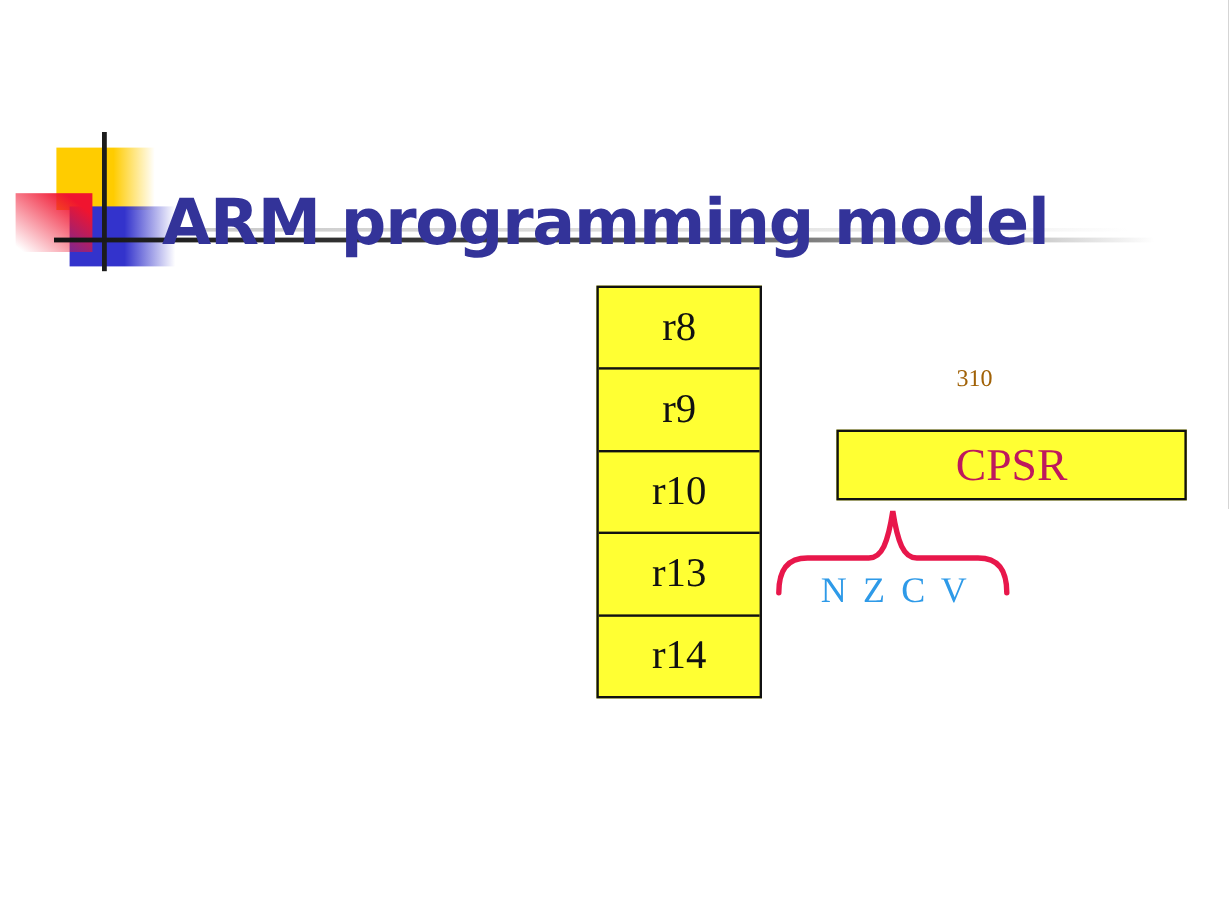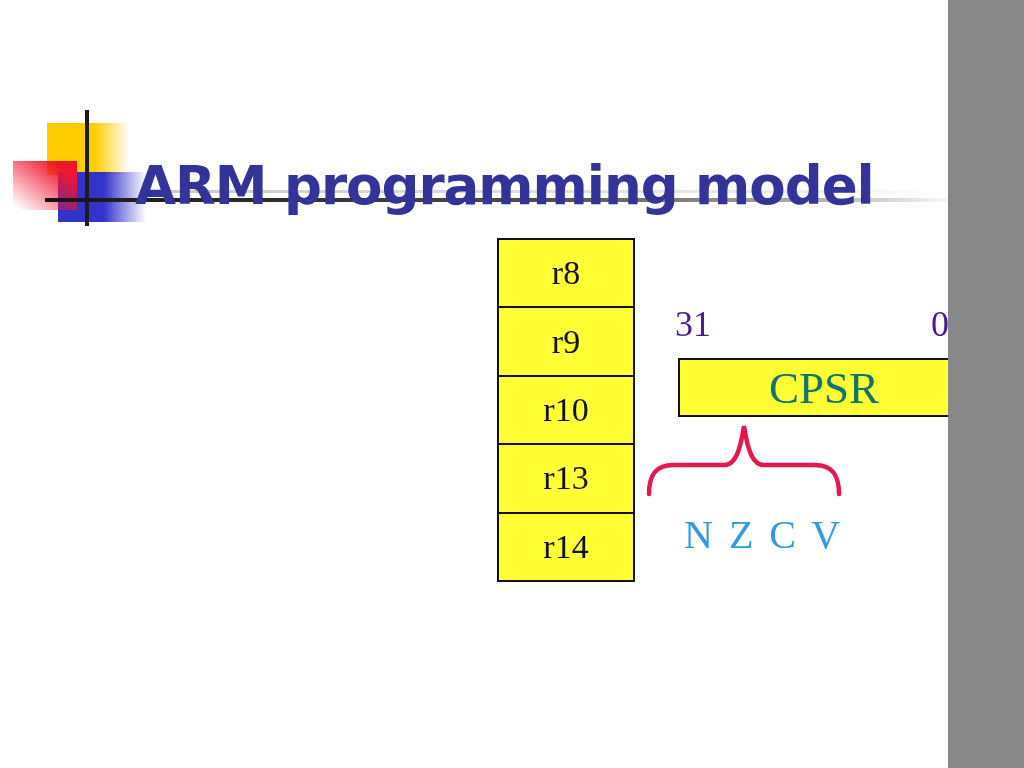--- a/index.html
+++ b/index.html
@@ -1,18 +1,18 @@
 <!DOCTYPE html>
 <html style="--title: #333399; --register-fill: #ffff33; --register-border: #111111; --register-text: #111111; --brace: #e8174b; --flags: #2e9ae8; --deco-yellow: #ffcc00; --deco-blue: #3333cc; --deco-red: #f0142f;"><head>
 <meta charset="utf-8">
 <style>
   html,body{margin:0;padding:0;background:#888;}
   #slide{
     position:relative;
-    width:948px;height:768px;
+    width:1024px;height:768px;
     background:#ffffff;
     overflow:hidden;
     font-family:"Liberation Serif", serif;
   }
   
   .deco{position:absolute;}
   .deco-yellow{
     left:47px;top:123px;width:82px;height:52px;
     background:linear-gradient(to right, var(--deco-yellow) 58%, rgba(255,204,0,0) 100%);
   }
@@ -59,36 +59,36 @@
     flex:1;
     display:flex;align-items:center;justify-content:center;
     font-size:34px;color:var(--register-text);
     white-space:nowrap;
   }
   .reg-cell + .reg-cell{border-top:2px solid var(--register-border);}
   
   .bit-labels{
     position:absolute;left:673px;top:306px;width:292px;
     box-sizing:border-box;
-    display:flex;justify-content:space-between;
+    display:flex;justify-content:center;
     padding:0 16px 0 2px;
-    font-size:36px;line-height:1;color:#4c1d95;
+    font-size:20px;line-height:1;color:#a16207;
   }
   .cpsr-box{
-    position:absolute;left:678px;top:358px;width:292px;height:59px;
+    position:absolute;left:697px;top:358px;width:292px;height:59px;
     box-sizing:border-box;
     background:var(--register-fill);
     border:2px solid var(--register-border);
     display:flex;align-items:center;justify-content:center;
-    font-size:45px;color:#0f766e;
+    font-size:38px;color:#be185d;
   }
   .brace-svg{position:absolute;left:646px;top:420px;width:196px;height:78px;}
   .flags{
-    position:absolute;left:684px;top:513px;
-    font-size:40px;line-height:1.1;
+    position:absolute;left:684px;top:476px;
+    font-size:30px;line-height:1.1;
     color:var(--flags);
     letter-spacing:3px;
     white-space:nowrap;
   }
 </style>
 </head>
 <body>
 
 <div id="slide">
 

